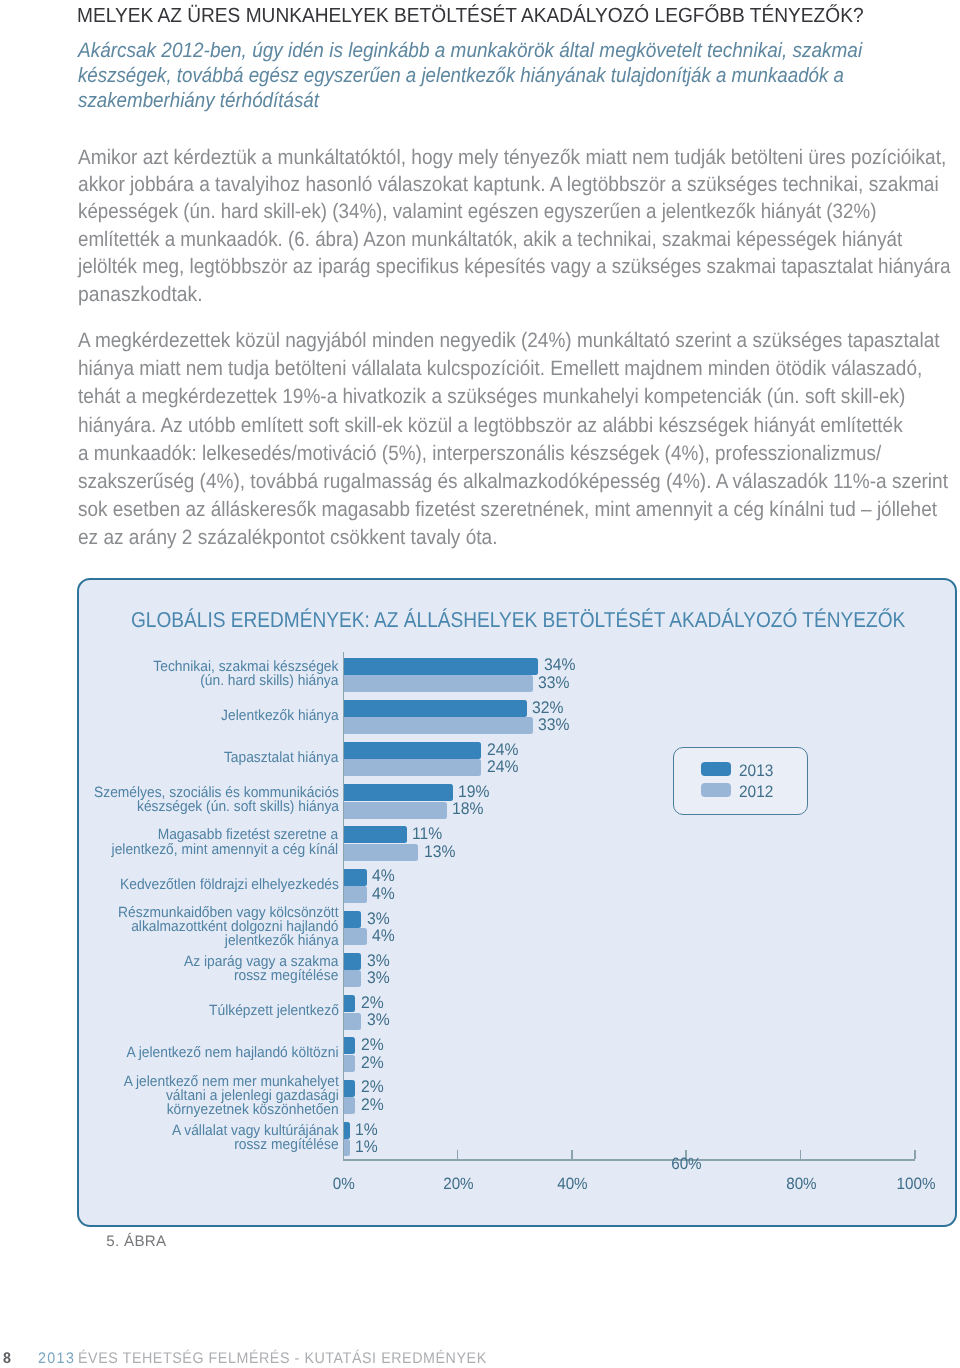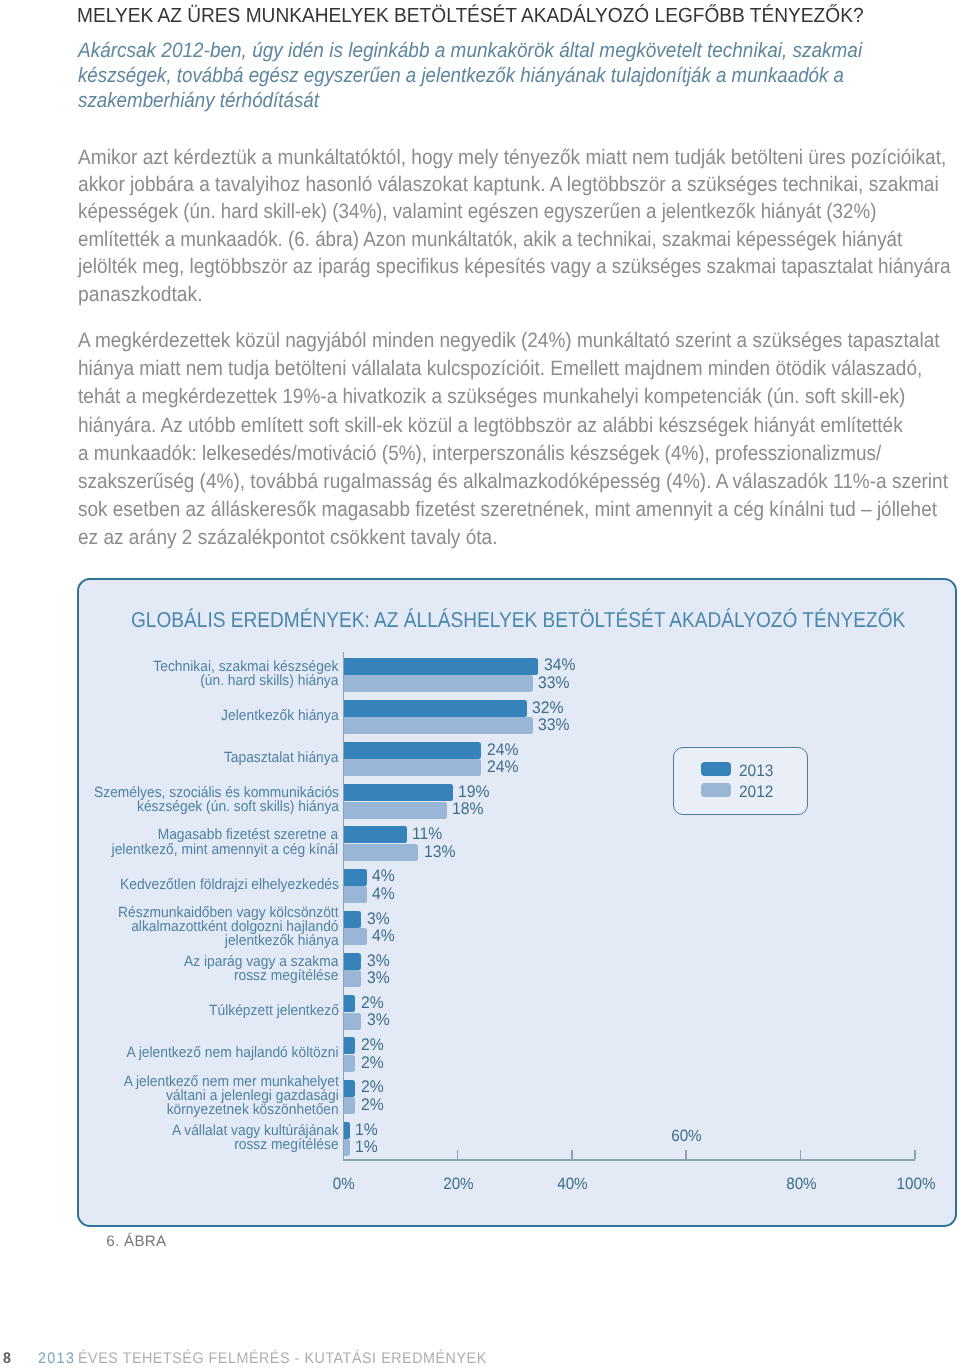--- a/index.html
+++ b/index.html
@@ -74,21 +74,21 @@
 <div class="panel"></div>
 <div class="chart-title" style="top:606.85px;">GLOBÁLIS EREDMÉNYEK: AZ ÁLLÁSHELYEK BETÖLTÉSÉT AKADÁLYOZÓ TÉNYEZŐK</div>
 <div class="axis-v" style="left:342.7px;top:652.1px;width:1.3px;height:508.8px;"></div>
 <div class="axis-h" style="left:342.7px;top:1159.0px;width:572.8px;height:1.9px;"></div>
 <div class="xtick-label" style="left:344.0px;top:1174.56px;width:100px;margin-left:-50px;"><span>0%</span></div>
 <div class="tick" style="left:456.8px;top:1150.0px;width:1.5px;height:9px;"></div>
 <div class="xtick-label" style="left:458.3px;top:1174.56px;width:100px;margin-left:-50px;"><span>20%</span></div>
 <div class="tick" style="left:571.1px;top:1150.0px;width:1.5px;height:9px;"></div>
 <div class="xtick-label" style="left:572.6px;top:1174.56px;width:100px;margin-left:-50px;"><span>40%</span></div>
 <div class="tick" style="left:685.4px;top:1150.0px;width:1.5px;height:9px;"></div>
-<div class="xtick-label" style="left:686.9px;top:1127px;width:100px;margin-left:-50px;"><span>60%</span></div>
+<div class="xtick-label" style="left:686.9px;top:1155px;width:100px;margin-left:-50px;"><span>60%</span></div>
 <div class="tick" style="left:799.7px;top:1150.0px;width:1.5px;height:9px;"></div>
 <div class="xtick-label" style="left:801.2px;top:1174.56px;width:100px;margin-left:-50px;"><span>80%</span></div>
 <div class="tick" style="left:914.0px;top:1150.0px;width:1.5px;height:9px;"></div>
 <div class="xtick-label" style="left:915.5px;top:1174.56px;width:100px;margin-left:-50px;"><span>100%</span></div>
 <div class="cat-label" style="right:621.50px;top:659.63px;"><span>Technikai, szakmai készségek</span><br><span>(ún. hard skills) hiánya</span></div>
 <div class="bar" style="left:344.0px;top:657.6px;width:194.3px;height:17.0px;background:#3683bb;"></div>
 <div class="val-label" style="left:543.8px;top:655.41px;">34%</div>
 <div class="bar" style="left:344.0px;top:674.9px;width:188.6px;height:17.0px;background:#9ab6d7;"></div>
 <div class="val-label" style="left:538.1px;top:672.71px;">33%</div>
 <div class="cat-label" style="right:621.50px;top:708.88px;"><span>Jelentkezők hiánya</span></div>
@@ -144,17 +144,17 @@
 <div class="cat-label" style="right:621.50px;top:1123.83px;"><span>A vállalat vagy kultúrájának</span><br><span>rossz megítélése</span></div>
 <div class="bar" style="left:344.0px;top:1121.8px;width:5.7px;height:17.0px;background:#3683bb;"></div>
 <div class="val-label" style="left:355.2px;top:1119.61px;">1%</div>
 <div class="bar" style="left:344.0px;top:1139.1px;width:5.7px;height:17.0px;background:#9ab6d7;"></div>
 <div class="val-label" style="left:355.2px;top:1136.91px;">1%</div>
 <div class="legend"></div>
 <div class="legend-swatch" style="left:700.9px;top:761.5px;background:#3683bb;"></div>
 <div class="legend-text" style="left:739.2px;top:760.58px;">2013</div>
 <div class="legend-swatch" style="left:700.9px;top:782.9px;background:#9ab6d7;"></div>
 <div class="legend-text" style="left:739.2px;top:781.98px;">2012</div>
-<div class="fig-caption" style="top:1232.84px;">6. ÁBRA</div>
+<div class="fig-caption" style="top:1232.84px;">5. ÁBRA</div>
 <div class="footer-num" style="top:1350.16px;">8</div>
 <div class="footer-year" style="top:1350.20px;">2013</div>
 <div class="footer-text" style="top:1350.20px;">ÉVES TEHETSÉG FELMÉRÉS - KUTATÁSI EREDMÉNYEK</div>
 </div>
 
 </body></html>

